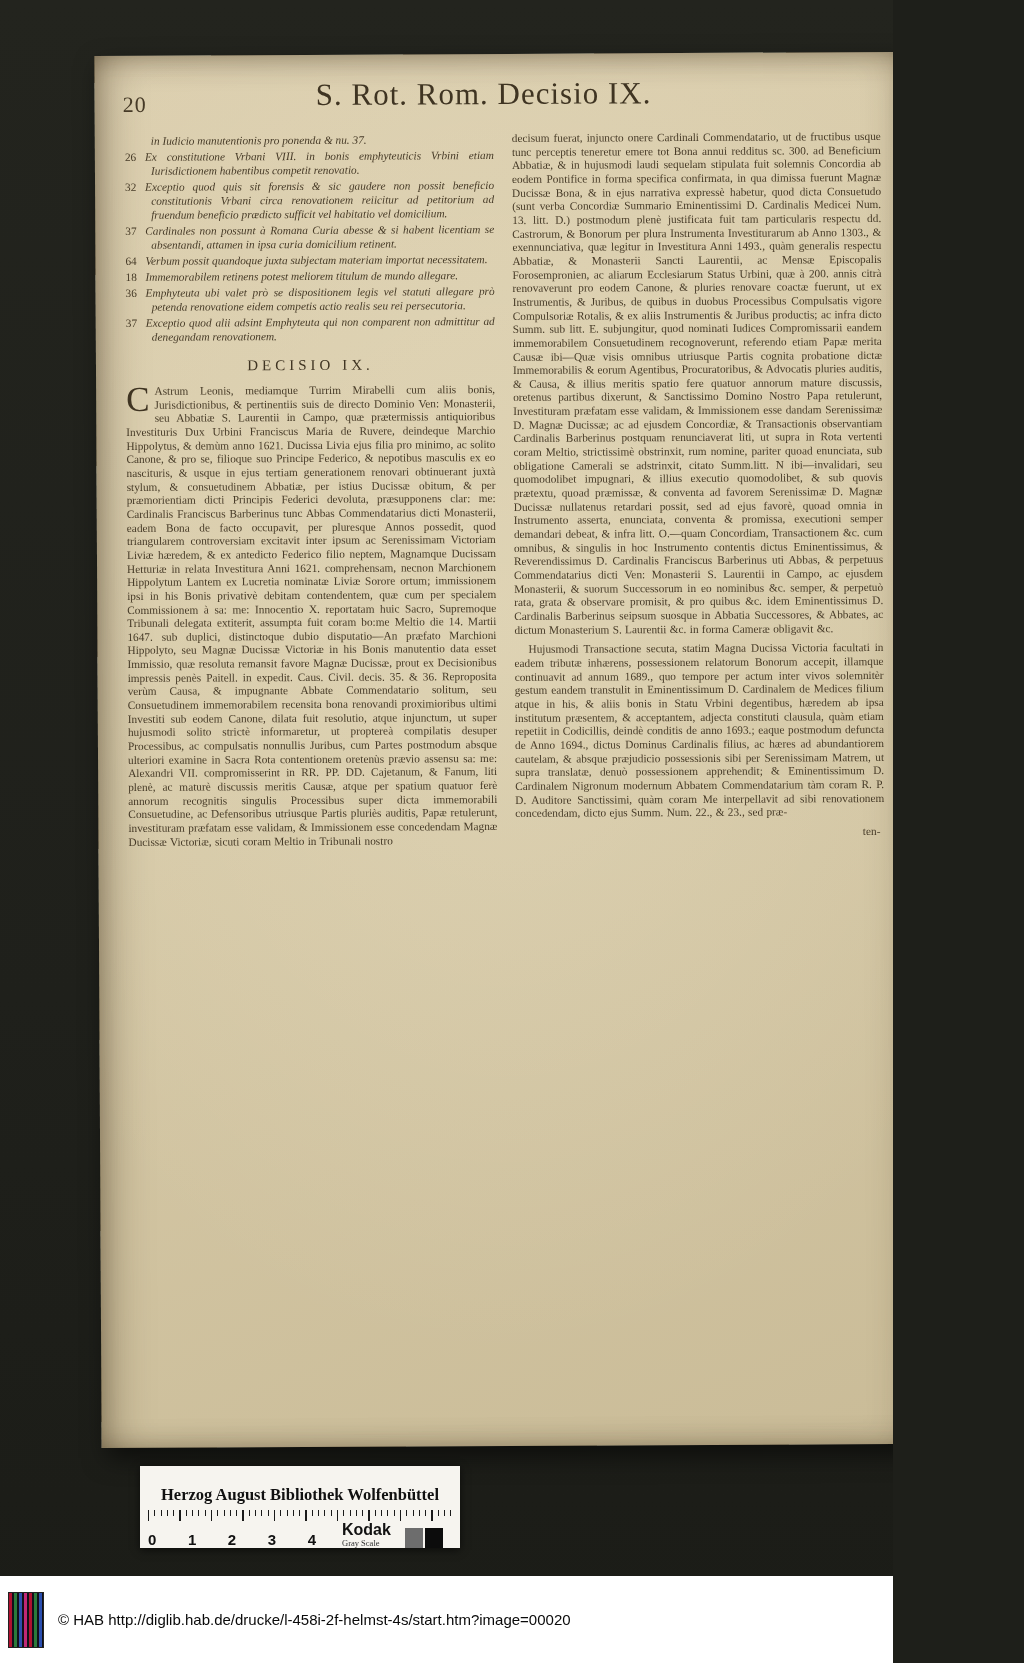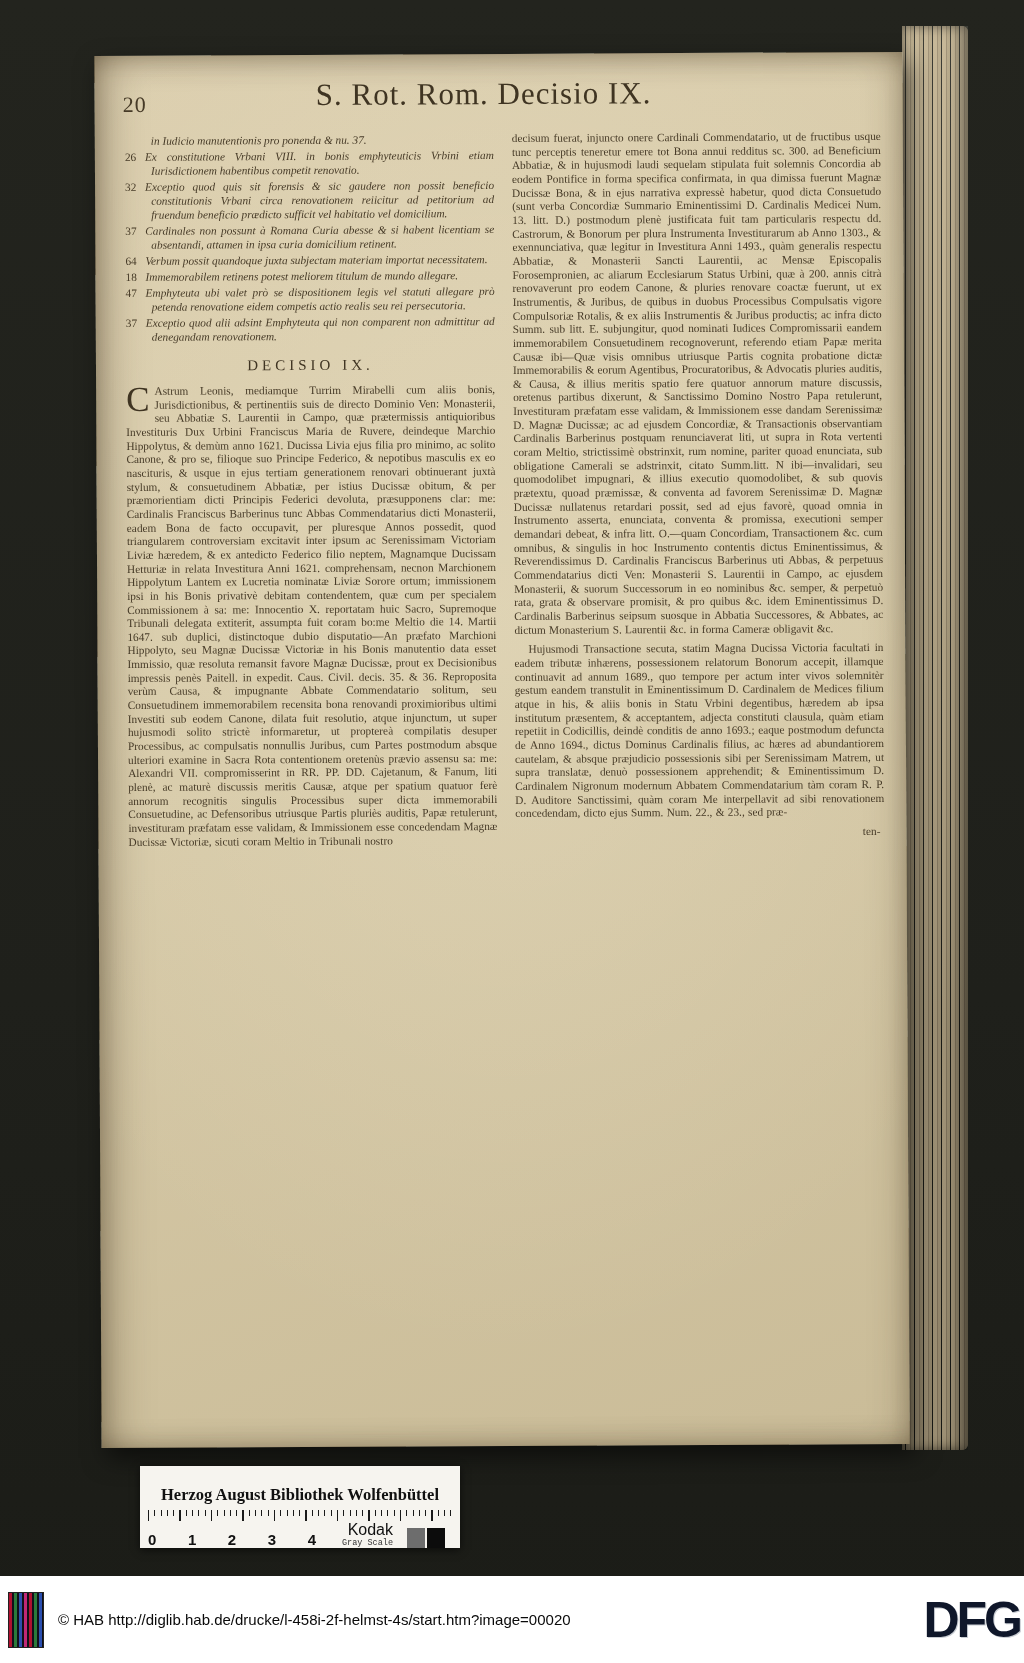--- a/index.html
+++ b/index.html
@@ -1,16 +1,16 @@
 <!DOCTYPE html>
 <html><head>
 <meta charset="utf-8">
 <style>
   html,body{margin:0;padding:0;background:#1e1f1a;}
-  .stage{position:relative;width:1024px;height:1663px;overflow:hidden;
+  .stage{position:relative;width:893px;height:1663px;overflow:hidden;
          font-family:"Liberation Serif",serif;background:
          linear-gradient(180deg,#23241e 0%,#1f201b 60%,#1b1c17 100%);}
 
   
   .page-edges{position:absolute;left:902px;top:26px;width:66px;height:1424px;
     background:repeating-linear-gradient(90deg,#b3a483 0 3px,#a2937500 3px 4px,#c0b08e 4px 8px,#97886c 8px 9px);
     border-radius:0 6px 6px 0;
     box-shadow:inset -8px 0 14px rgba(0,0,0,.45), inset 4px 0 8px rgba(0,0,0,.25);}
   .page-edges:after{content:"";position:absolute;inset:0;
     background:linear-gradient(180deg,rgba(255,248,230,.12),rgba(0,0,0,.18) 70%);}
@@ -60,22 +60,22 @@
   .ruler{margin-top:5px;height:11px;
     background-image:
       repeating-linear-gradient(90deg,#1a1a1a 0 1px,transparent 1px 6.3px),
       repeating-linear-gradient(90deg,#1a1a1a 0 1.5px,transparent 1.5px 31.5px);
     background-size:100% 6px,100% 11px;
     background-position:left top,left top;background-repeat:no-repeat;}
   .k-bottom{display:flex;align-items:flex-end;margin-top:1px;}
   .nums{width:168px;display:flex;justify-content:space-between;
     font-family:"Liberation Sans",sans-serif;font-weight:700;font-size:15px;}
   .kodak-wordmark{margin-left:26px;line-height:1;}
-  .k-kodak{font-family:"Liberation Sans",sans-serif;font-weight:400;font-size:16px;text-align:right;}
-  .k-gs{font-family:Liberation Mono, monospace;font-size:8.5px;color:#333;margin-top:1px;}
+  .k-kodak{font-family:"Liberation Sans",sans-serif;font-weight:700;font-size:16px;}
+  .k-gs{font-family:Liberation Serif, serif;font-size:8.5px;color:#333;margin-top:1px;}
   .patches{margin-left:14px;display:flex;gap:2px;}
   .patches .p1{width:18px;height:20px;background:#6d6d6d;display:inline-block;}
   .patches .p2{width:18px;height:20px;background:#0c0c0c;display:inline-block;}
 
   
   .footer{position:absolute;left:0;top:1576px;width:1024px;height:87px;background:#ffffff;
     display:flex;align-items:center;}
   .barcode{width:34px;height:54px;margin-left:8px;background:
     repeating-linear-gradient(90deg,#b01030 0 3px,#101018 3px 5px,#2b7a3a 5px 8px,
       #101018 8px 10px,#2b4fb0 10px 13px,#101018 13px 15px,#c02878 15px 18px,#101018 18px 20px);
@@ -102,21 +102,21 @@
     <div class="cols">
 
       <div class="col">
         <div class="idx">
           <p class="idx-intro">in Iudicio manutentionis pro ponenda &amp; nu. 37.</p>
           <p class="idx-item"><span class="n">26</span><span>Ex constitutione Vrbani VIII. in bonis emphyteuticis Vrbini etiam Iurisdictionem habentibus competit renovatio.</span></p>
           <p class="idx-item"><span class="n">32</span><span>Exceptio quod quis sit forensis &amp; sic gaudere non possit beneficio constitutionis Vrbani circa renovationem reiicitur ad petitorium ad fruendum beneficio prædicto sufficit vel habitatio vel domicilium.</span></p>
           <p class="idx-item"><span class="n">37</span><span>Cardinales non possunt à Romana Curia abesse &amp; si habent licentiam se absentandi, attamen in ipsa curia domicilium retinent.</span></p>
           <p class="idx-item"><span class="n">64</span><span>Verbum possit quandoque juxta subjectam materiam importat necessitatem.</span></p>
           <p class="idx-item"><span class="n">18</span><span>Immemorabilem retinens potest meliorem titulum de mundo allegare.</span></p>
-          <p class="idx-item"><span class="n">47</span><span>Emphyteuta ubi valet prò se dispositionem legis vel statuti allegare prò petenda renovatione eidem competis actio realis seu rei persecutoria.</span></p>
+          <p class="idx-item"><span class="n">36</span><span>Emphyteuta ubi valet prò se dispositionem legis vel statuti allegare prò petenda renovatione eidem competis actio realis seu rei persecutoria.</span></p>
           <p class="idx-item"><span class="n">37</span><span>Exceptio quod alii adsint Emphyteuta qui non comparent non admittitur ad denegandam renovationem.</span></p>
         </div>
 
         <h2 class="decisio">DECISIO IX.</h2>
 
         <p class="body-par"><span class="dropcap">C</span><span>Astrum Leonis, mediamque Turrim Mirabelli cum aliis bonis, Jurisdictionibus, &amp; pertinentiis suis de directo Dominio Ven: Monasterii, seu Abbatiæ S. Laurentii in Campo, quæ prætermissis antiquioribus Investituris Dux Urbini Franciscus Maria de Ruvere, deindeque Marchio Hippolytus, &amp; demùm anno 1621. Ducissa Livia ejus filia pro minimo, ac solito Canone, &amp; pro se, filioque suo Principe Federico, &amp; nepotibus masculis ex eo nascituris, &amp; usque in ejus tertiam generationem renovari obtinuerant juxtà stylum, &amp; consuetudinem Abbatiæ, per istius Ducissæ obitum, &amp; per præmorientiam dicti Principis Federici devoluta, præsupponens clar: me: Cardinalis Franciscus Barberinus tunc Abbas Commendatarius dicti Monasterii, eadem Bona de facto occupavit, per pluresque Annos possedit, quod triangularem controversiam excitavit inter ipsum ac Serenissimam Victoriam Liviæ hæredem, &amp; ex antedicto Federico filio neptem, Magnamque Ducissam Hetturiæ in relata Investitura Anni 1621. comprehensam, necnon Marchionem Hippolytum Lantem ex Lucretia nominatæ Liviæ Sorore ortum; immissionem ipsi in his Bonis privativè debitam contendentem, quæ cum per specialem Commissionem à sa: me: Innocentio X. reportatam huic Sacro, Supremoque Tribunali delegata extiterit, assumpta fuit coram bo:me Meltio die 14. Martii 1647. sub duplici, distinctoque dubio disputatio—An præfato Marchioni Hippolyto, seu Magnæ Ducissæ Victoriæ in his Bonis manutentio data esset Immissio, quæ resoluta remansit favore Magnæ Ducissæ, prout ex Decisionibus impressis penès Paitell. in expedit. Caus. Civil. decis. 35. &amp; 36. Reproposita verùm Causa, &amp; impugnante Abbate Commendatario solitum, seu Consuetudinem immemorabilem recensita bona renovandi proximioribus ultimi Investiti sub eodem Canone, dilata fuit resolutio, atque injunctum, ut super hujusmodi solito strictè informaretur, ut proptereà compilatis desuper Processibus, ac compulsatis nonnullis Juribus, cum Partes postmodum absque ulteriori examine in Sacra Rota contentionem oretenùs prævio assensu sa: me: Alexandri VII. compromisserint in RR. PP. DD. Cajetanum, &amp; Fanum, liti plenè, ac maturè discussis meritis Causæ, atque per spatium quatuor ferè annorum recognitis singulis Processibus super dicta immemorabili Consuetudine, ac Defensoribus utriusque Partis pluriès auditis, Papæ retulerunt, investituram præfatam esse validam, &amp; Immissionem esse concedendam Magnæ Ducissæ Victoriæ, sicuti coram Meltio in Tribunali nostro</span></p>
       </div>
 
       <div class="col">
         <p class="body-par">decisum fuerat, injuncto onere Cardinali Commendatario, ut de fructibus usque tunc perceptis teneretur emere tot Bona annui redditus sc. 300. ad Beneficium Abbatiæ, &amp; in hujusmodi laudi sequelam stipulata fuit solemnis Concordia ab eodem Pontifice in forma specifica confirmata, in qua dimissa fuerunt Magnæ Ducissæ Bona, &amp; in ejus narrativa expressè habetur, quod dicta Consuetudo (sunt verba Concordiæ Summario Eminentissimi D. Cardinalis Medicei Num. 13. litt. D.) postmodum plenè justificata fuit tam particularis respectu dd. Castrorum, &amp; Bonorum per plura Instrumenta Investiturarum ab Anno 1303., &amp; exennunciativa, quæ legitur in Investitura Anni 1493., quàm generalis respectu Abbatiæ, &amp; Monasterii Sancti Laurentii, ac Mensæ Episcopalis Forosempronien, ac aliarum Ecclesiarum Status Urbini, quæ à 200. annis citrà renovaverunt pro eodem Canone, &amp; pluries renovare coactæ fuerunt, ut ex Instrumentis, &amp; Juribus, de quibus in duobus Processibus Compulsatis vigore Compulsoriæ Rotalis, &amp; ex aliis Instrumentis &amp; Juribus productis; ac infra dicto Summ. sub litt. E. subjungitur, quod nominati Iudices Compromissarii eandem immemorabilem Consuetudinem recognoverunt, referendo etiam Papæ merita Causæ ibi—Quæ visis omnibus utriusque Partis cognita probatione dictæ Immemorabilis &amp; eorum Agentibus, Procuratoribus, &amp; Advocatis pluries auditis, &amp; Causa, &amp; illius meritis spatio fere quatuor annorum mature discussis, oretenus partibus dixerunt, &amp; Sanctissimo Domino Nostro Papa retulerunt, Investituram præfatam esse validam, &amp; Immissionem esse dandam Serenissimæ D. Magnæ Ducissæ; ac ad ejusdem Concordiæ, &amp; Transactionis observantiam Cardinalis Barberinus postquam renunciaverat liti, ut supra in Rota vertenti coram Meltio, strictissimè obstrinxit, rum nomine, pariter quoad enunciata, sub obligatione Camerali se adstrinxit, citato Summ.litt. N ibi—invalidari, seu quomodolibet impugnari, &amp; illius executio quomodolibet, &amp; sub quovis prætextu, quoad præmissæ, &amp; conventa ad favorem Serenissimæ D. Magnæ Ducissæ nullatenus retardari possit, sed ad ejus favorè, quoad omnia in Instrumento asserta, enunciata, conventa &amp; promissa, executioni semper demandari debeat, &amp; infra litt. O.—quam Concordiam, Transactionem &amp;c. cum omnibus, &amp; singulis in hoc Instrumento contentis dictus Eminentissimus, &amp; Reverendissimus D. Cardinalis Franciscus Barberinus uti Abbas, &amp; perpetuus Commendatarius dicti Ven: Monasterii S. Laurentii in Campo, ac ejusdem Monasterii, &amp; suorum Successorum in eo nominibus &amp;c. semper, &amp; perpetuò rata, grata &amp; observare promisit, &amp; pro quibus &amp;c. idem Eminentissimus D. Cardinalis Barberinus seipsum suosque in Abbatia Successores, &amp; Abbates, ac dictum Monasterium S. Laurentii &amp;c. in forma Cameræ obligavit &amp;c.</p>

